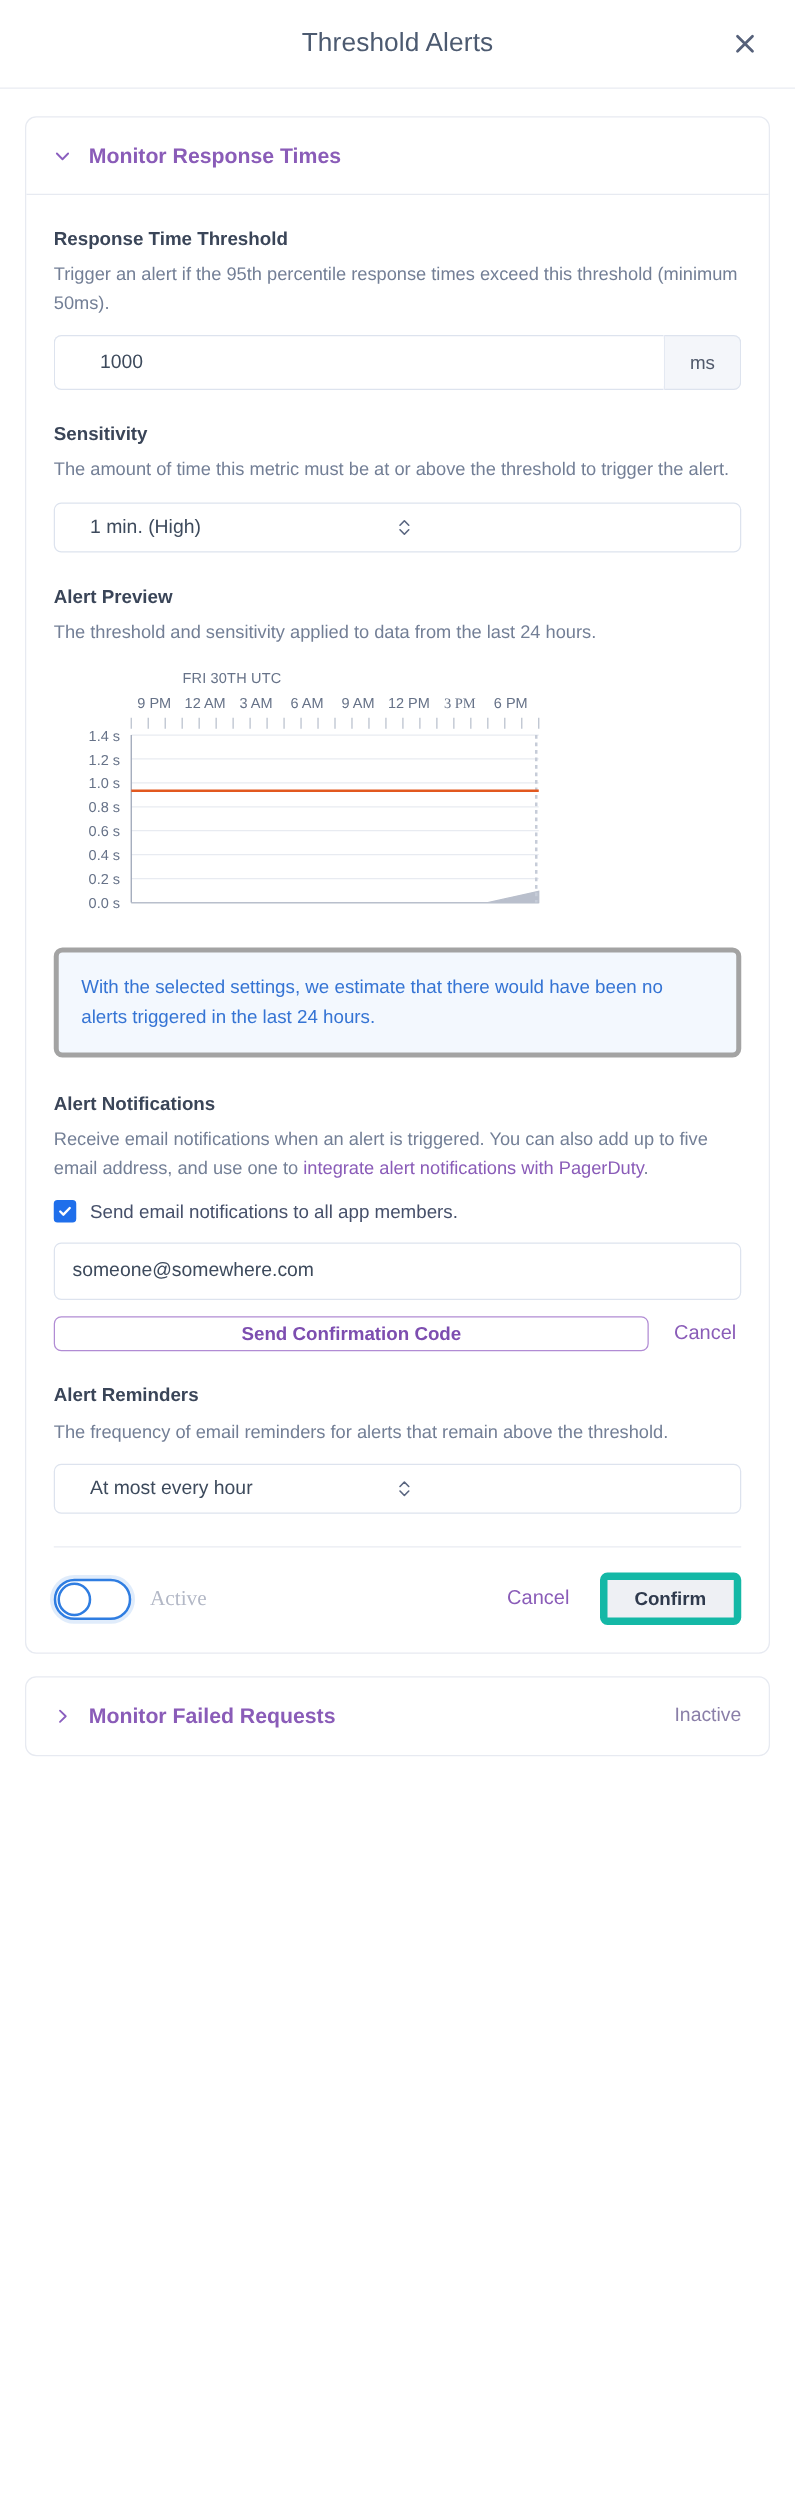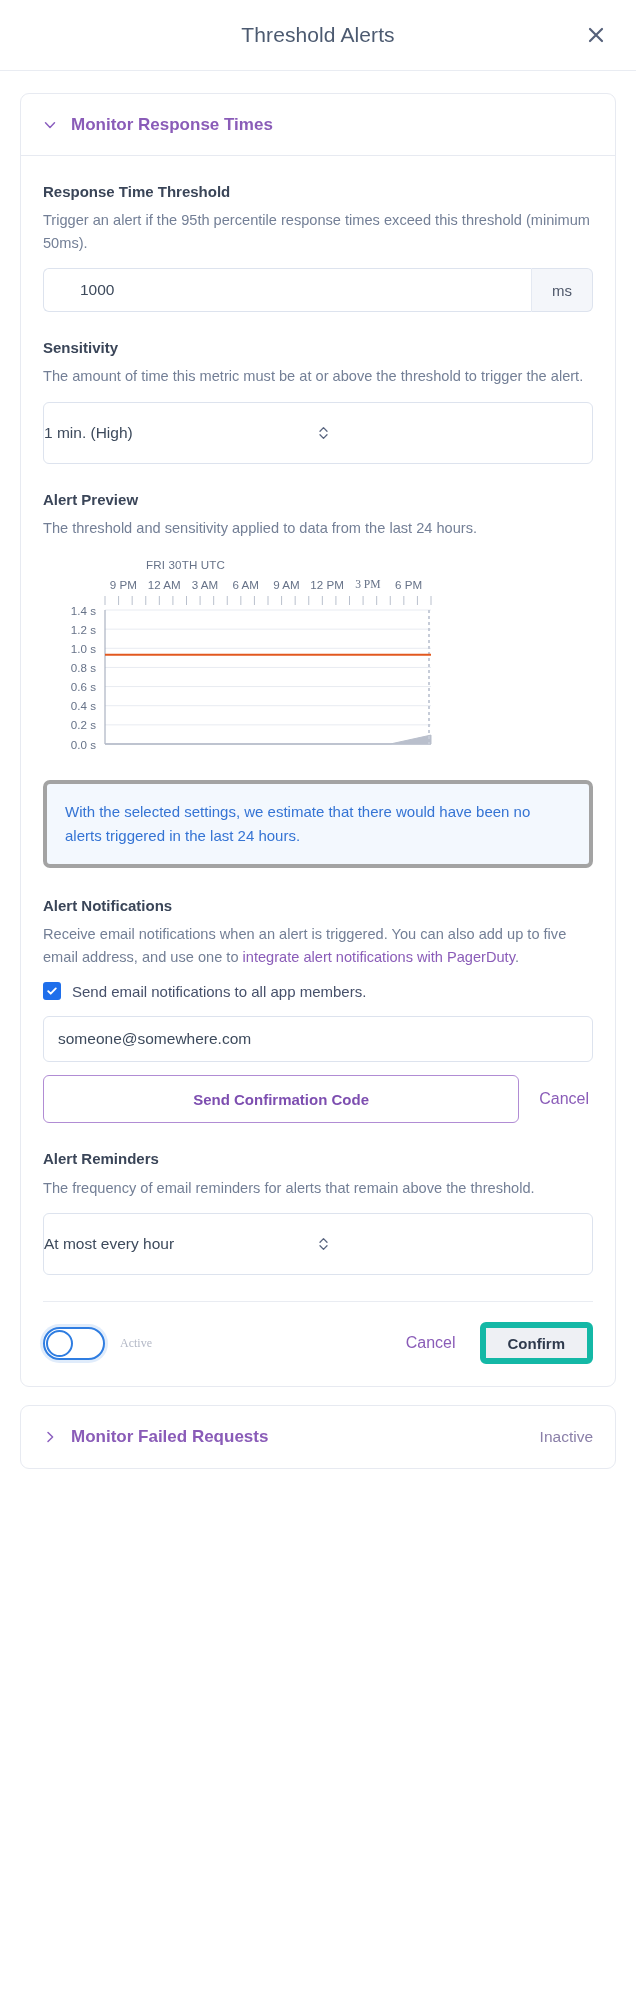--- a/index.html
+++ b/index.html
@@ -129,27 +129,27 @@
     background: #f4f6fa;
     display: flex;
     align-items: center;
     justify-content: center;
     font-size: 15px;
     color: #50596b;
   }
 
   .select-wrap { position: relative; }
   .select-box {
-    height: 62px;
+    height: 40px;
     border: 1px solid #dde3ee;
     border-radius: 6px;
     background: #fff;
     display: flex;
     align-items: center;
-    padding: 0 0;
+    padding: 0 28px;
     font-size: 15.5px;
     color: #3d4a5c;
     cursor: pointer;
   }
   .select-box span { flex: 1; }
   .select-arrows {
     display: flex;
     flex-direction: column;
     gap: 2px;
     color: #5a6680;
@@ -223,21 +223,21 @@
   }
 
   
   .btn-row {
     display: flex;
     align-items: center;
     margin-top: 13px;
   }
   .btn-outline {
     flex: 1;
-    height: 48px;
+    height: 28px;
     border: 1px solid #b18cd4;
     border-radius: 6px;
     background: #fff;
     color: #7d4eb0;
     font-size: 15px;
     font-weight: 700;
     font-family: "Liberation Sans", sans-serif;
     display: flex;
     align-items: center;
     justify-content: center;
@@ -272,21 +272,21 @@
   .toggle .knob {
     position: absolute;
     left: 1px; top: 1px;
     width: 27px; height: 27px;
     border-radius: 50%;
     background: #fff;
     border: 2px solid #2f7de1;
   }
   .toggle-label {
     margin-left: 15px;
-    font-size: 12px;
+    font-size: 17px;
     color: #b3b8c6;
     font-family: "Liberation Serif", serif;
   }
   .footer-spacer { flex: 1; }
   .footer-cancel {
     color: #8a5cb8;
     font-size: 16px;
     margin-right: 24px;
     cursor: pointer;
   }

